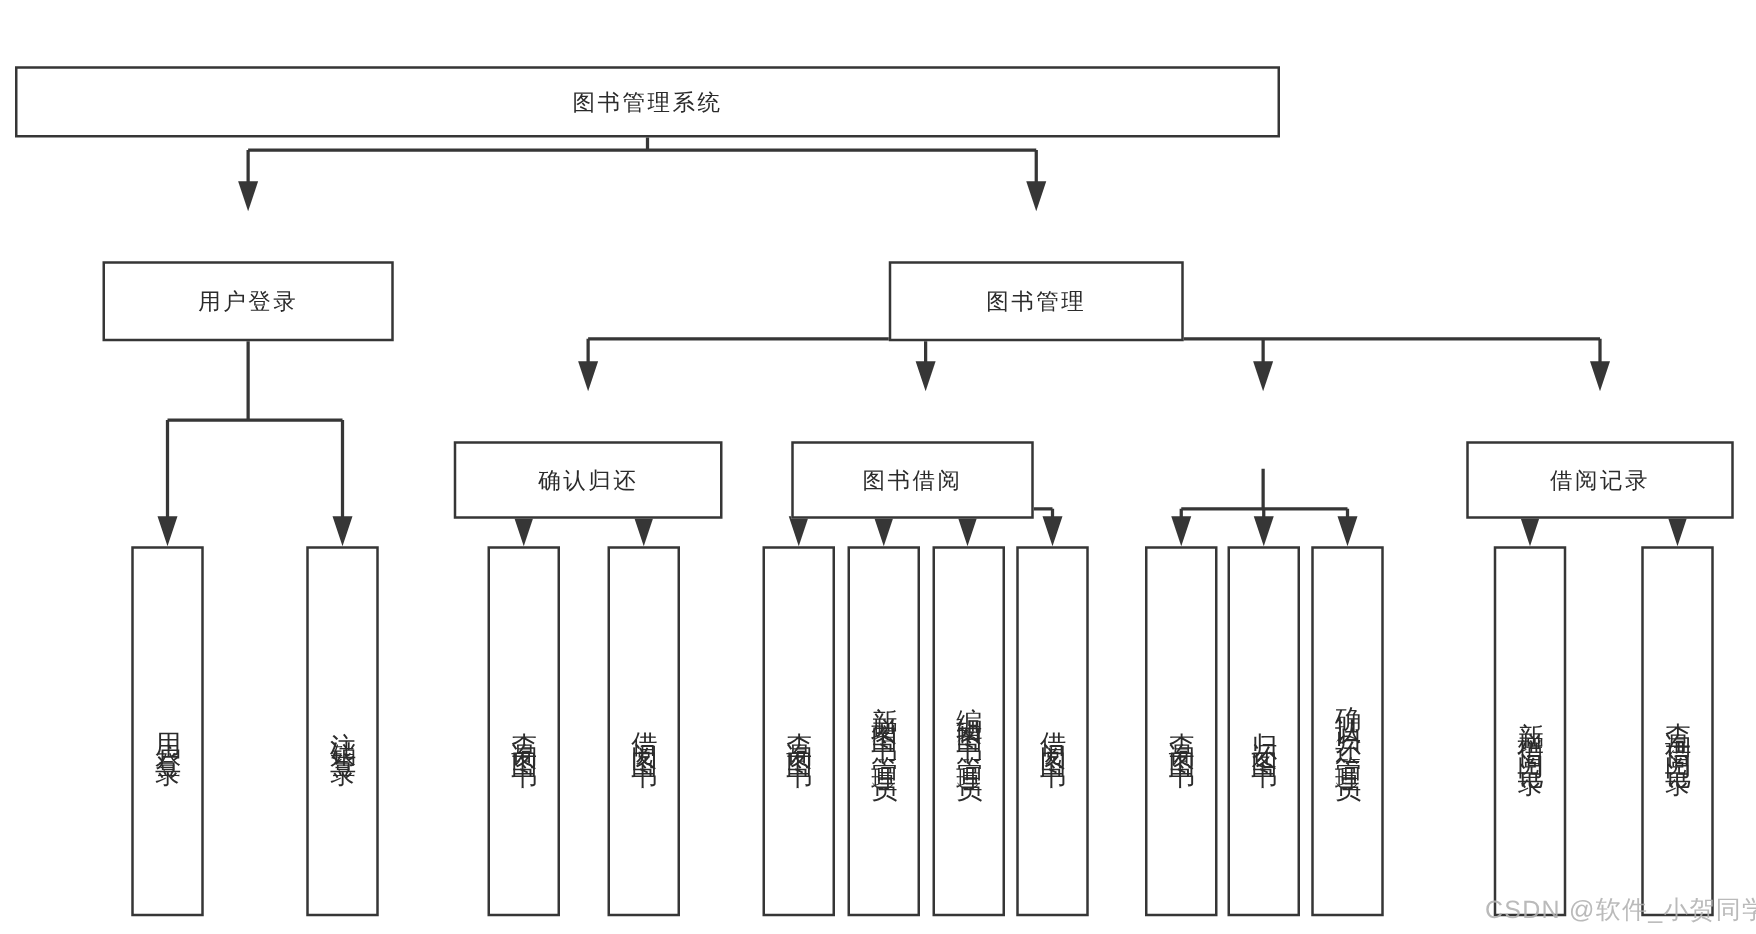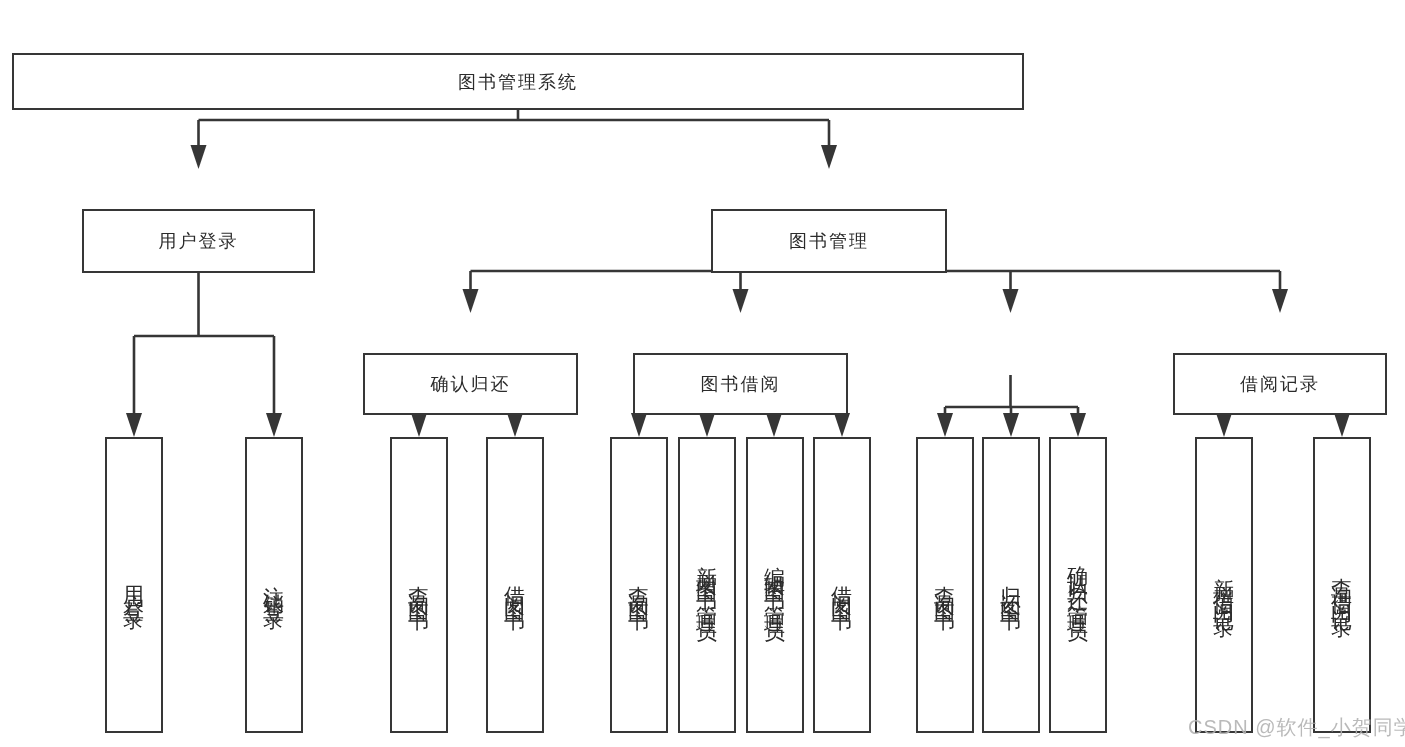--- a/index.html
+++ b/index.html
@@ -104,21 +104,21 @@
   <div class="hbox" style="left:82px;top:169px;width:233px;height:64px;">
     <span>用户登录</span>
   </div>
   <div class="hbox" style="left:711px;top:169px;width:236px;height:64px;">
     <span>图书管理</span>
   </div>
 
   <div class="hbox" style="left:363px;top:313px;width:215px;height:62px;">
     <span>确认归还</span>
   </div>
-  <div class="hbox" style="left:633px;top:313px;width:215px;height:62px;">
+  <div class="hbox" style="left:633px;top:313px;width:194px;height:62px;">
     <span>图书借阅</span>
   </div>
   <div class="hbox" style="left:1173px;top:313px;width:214px;height:62px;">
     <span>借阅记录</span>
   </div>
 
   <div class="vbox" style="left:105px;">
     <span class="vtext">用户登录</span>
   </div>
   <div class="vbox" style="left:245px;">

